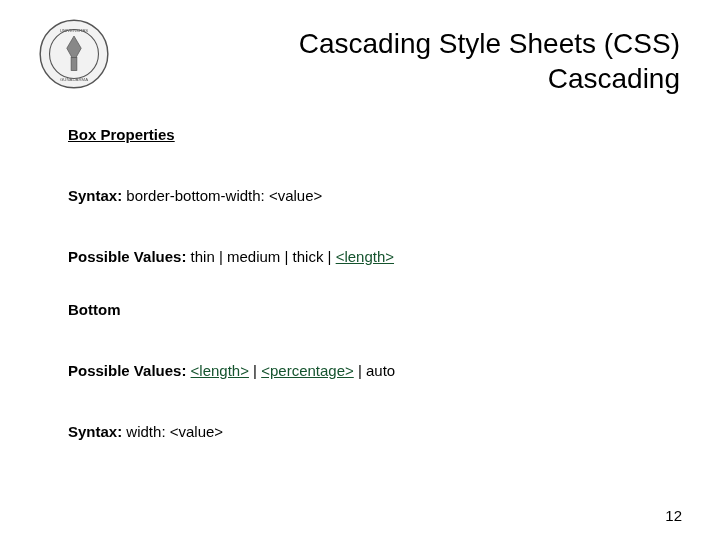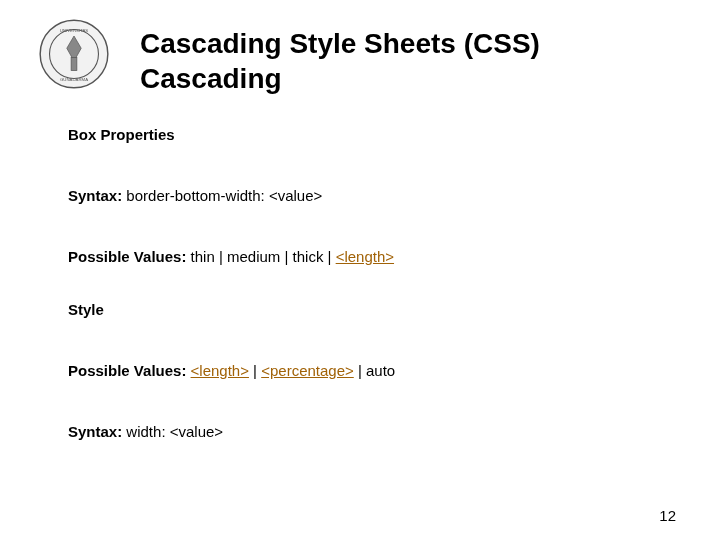--- a/index.html
+++ b/index.html
@@ -18,52 +18,53 @@
     left: 38px;
     width: 72px;
     height: 72px;
   }
   .logo svg { width: 100%; height: 100%; }
   .title {
     position: absolute;
     top: 26px;
     left: 140px;
     right: 40px;
-    text-align: left;
+    text-align: right;
     font-size: 28px;
     line-height: 1.25;
-    font-weight: 700;
+    font-weight: 400;
   }
   .content {
     position: absolute;
     top: 126px;
     left: 68px;
     right: 60px;
     font-size: 15px;
   }
   .sec-head {
     font-weight: bold;
+    text-decoration: underline;
     margin-bottom: 8px;
   }
   .prop-name {
     font-weight: bold;
     margin-bottom: 10px;
   }
   .line { margin-bottom: 10px; margin-top: 44px; }
   .label { font-weight: bold; }
   .lnk {
-    color: #a16207;
+    color: #14532d;
     text-decoration: underline;
     text-align: center;
   }
   .gap { height: 26px; }
   .pagenum {
     position: absolute;
     bottom: 16px;
-    right: 44px;
+    right: 38px;
     font-size: 15px;
   }
 </style>
 </head>
 <body>
 
 <div class="logo">
   <svg viewBox="0 0 100 100">
     <circle cx="50" cy="50" r="47" fill="#f2f2f2" stroke="#555" stroke-width="2"></circle>
     <circle cx="50" cy="50" r="34" fill="none" stroke="#555" stroke-width="1.5"></circle>
@@ -90,21 +91,21 @@
     <span>border-bottom-width: &lt;value&gt;</span>
   </div>
 
   <div class="line">
     <span class="label">Possible Values:</span>
     <span>thin | medium | thick | </span><a href="#" class="lnk">&lt;length&gt;</a>
   </div>
 
   <div class="gap"></div>
 
-  <div class="prop-name">Style</div>
+  <div class="prop-name">Bottom</div>
 
   <div class="line">
     <span class="label">Possible Values:</span>
     <span> </span><a href="#" class="lnk">&lt;length&gt;</a><span> | </span><a href="#" class="lnk">&lt;percentage&gt;</a><span> | auto</span>
   </div>
 
   <div class="line">
     <span class="label">Syntax:</span>
     <span>width: &lt;value&gt;</span>
   </div>

